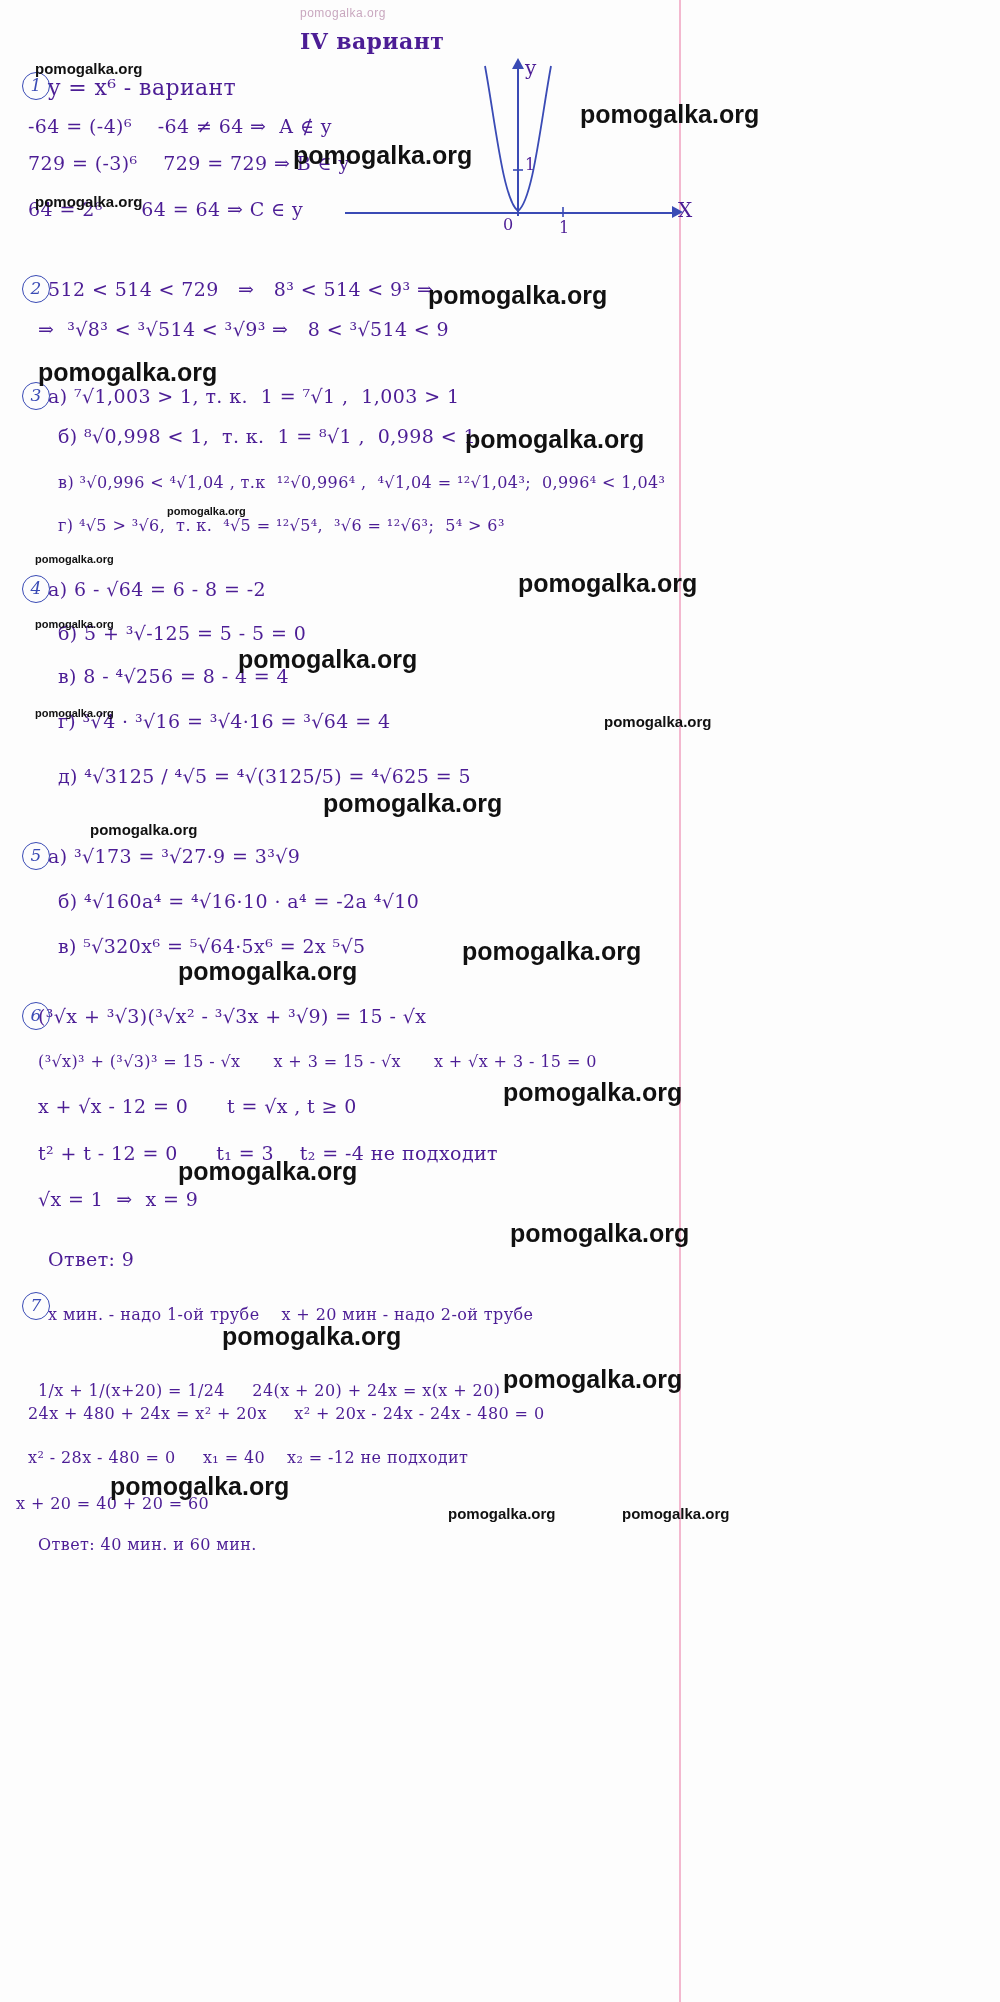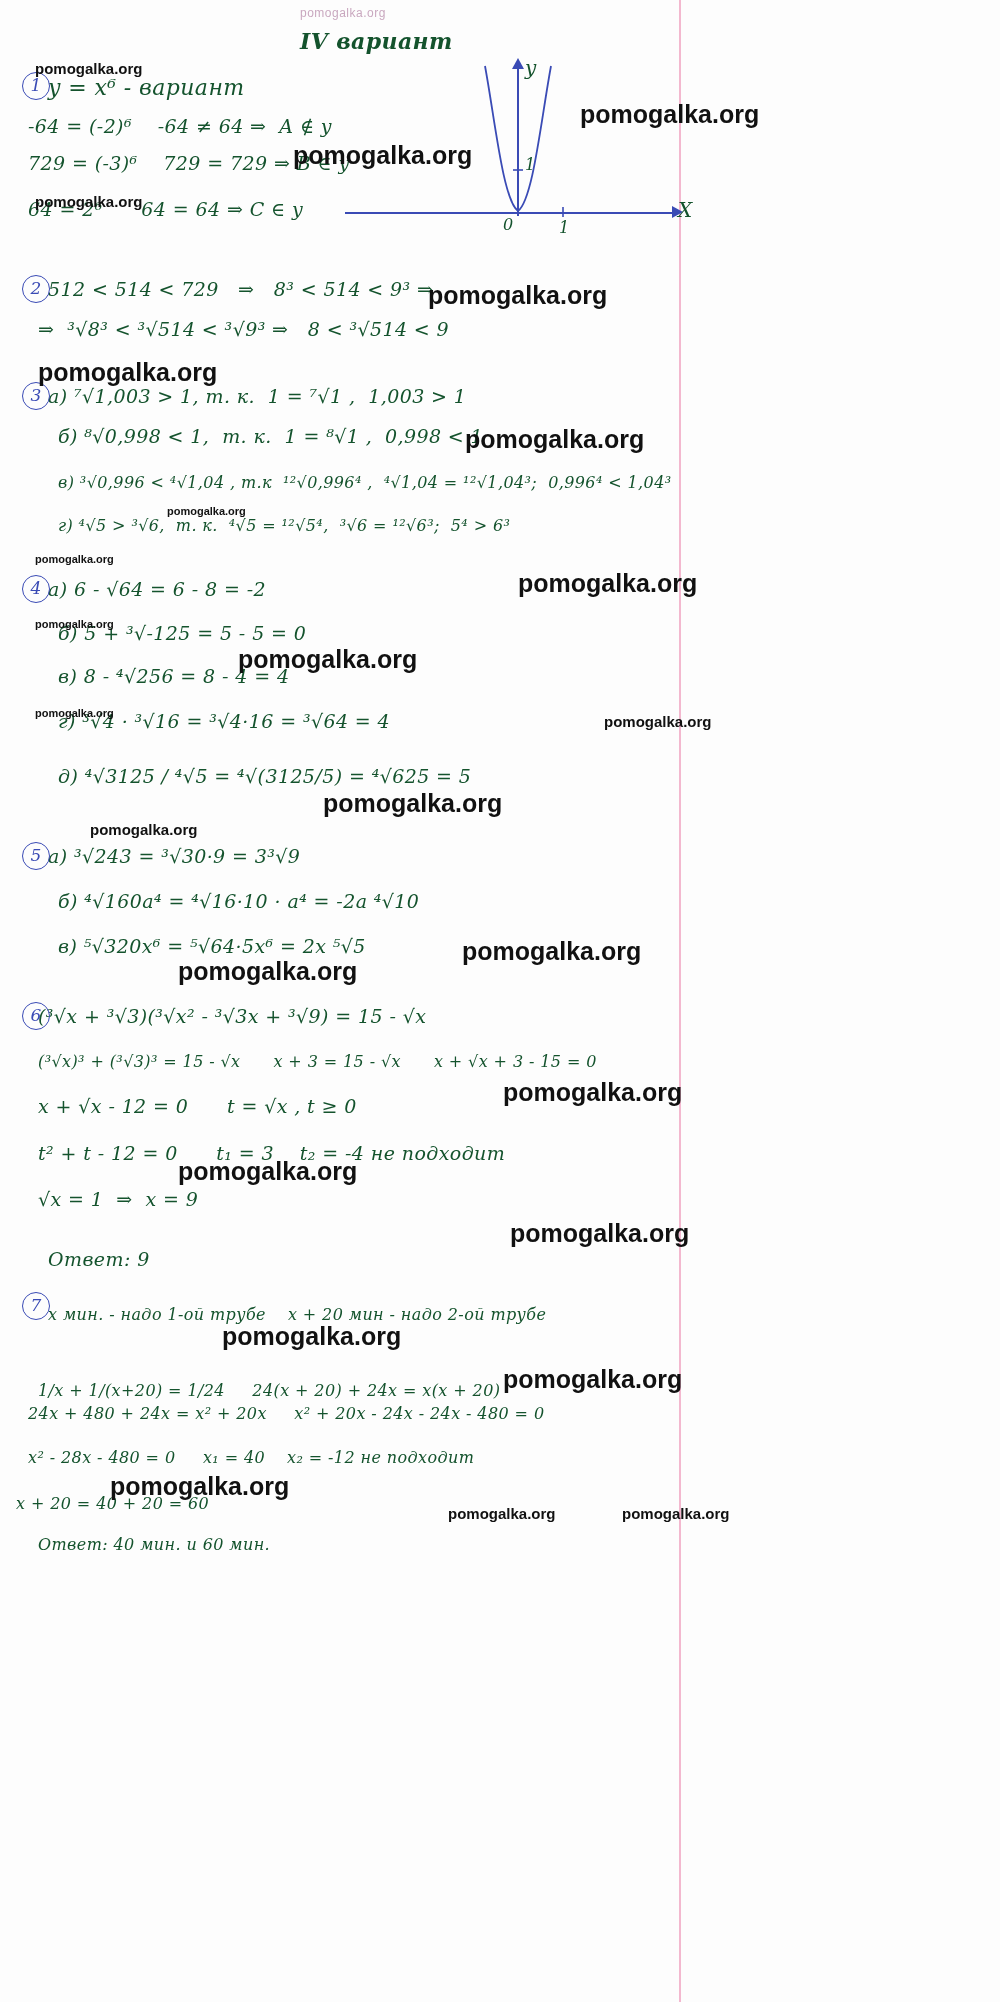--- a/index.html
+++ b/index.html
@@ -13,23 +13,22 @@
     position:absolute;left:0;top:0;width:1000px;height:2002px;
     background:#fdfdfd;
   }
   #margin-line{
     position:absolute;top:0;left:679px;width:2px;height:2002px;
     background:#f3b8cf;
   }
   
   .hw{
     position:absolute;
-    color:#14532d;
+    color:#4c1d95;
     font-family:"DejaVu Serif", serif;
-    font-style:italic;
     white-space:pre;
     letter-spacing:.4px;
     transform-origin:left top;
   }
   .hw.t{font-size:19px;}
   .hw.s{font-size:16px;}
   .hw.big{font-size:22px;}
   .num-circle{
     position:absolute;
     width:26px;height:26px;border:1.6px solid #3a4bb5;border-radius:50%;
@@ -75,35 +74,35 @@
     </svg>
     <div class="hw s" style="left:180px;top:95px;">1</div>
     <div class="hw s" style="left:214px;top:158px;">1</div>
     <div class="hw s" style="left:158px;top:155px;">0</div>
     <div class="hw s" style="left:333px;top:138px;font-size:20px;">X</div>
     <div class="hw s" style="left:180px;top:-4px;font-size:20px;">y</div>
   </div>
 
   <div id="solutions-layer">
       <div class="hw big" style="left: 48px; top: 75px;">y = x⁶ - вариант</div>
-      <div class="hw t" style="left: 28px; top: 115px;">-64 = (-2)⁶    -64 ≠ 64 ⇒  A ∉ y</div>
+      <div class="hw t" style="left: 28px; top: 115px;">-64 = (-4)⁶    -64 ≠ 64 ⇒  A ∉ y</div>
       <div class="hw t" style="left: 28px; top: 152px;">729 = (-3)⁶    729 = 729 ⇒ B ∈ y</div>
       <div class="hw t" style="left: 28px; top: 198px;">64 = 2⁶      64 = 64 ⇒ C ∈ y</div>
       <div class="hw t" style="left: 48px; top: 278px;">512 &lt; 514 &lt; 729   ⇒   8³ &lt; 514 &lt; 9³ ⇒</div>
       <div class="hw t" style="left: 38px; top: 318px;">⇒  ³√8³ &lt; ³√514 &lt; ³√9³ ⇒   8 &lt; ³√514 &lt; 9</div>
       <div class="hw t" style="left: 48px; top: 385px;">a) ⁷√1,003 &gt; 1, т. к.  1 = ⁷√1 ,  1,003 &gt; 1</div>
       <div class="hw t" style="left: 58px; top: 425px;">б) ⁸√0,998 &lt; 1,  т. к.  1 = ⁸√1 ,  0,998 &lt; 1</div>
       <div class="hw s" style="left: 58px; top: 473px;">в) ³√0,996 &lt; ⁴√1,04 , т.к  ¹²√0,996⁴ ,  ⁴√1,04 = ¹²√1,04³;  0,996⁴ &lt; 1,04³</div>
       <div class="hw s" style="left: 58px; top: 516px;">г) ⁴√5 &gt; ³√6,  т. к.  ⁴√5 = ¹²√5⁴,  ³√6 = ¹²√6³;  5⁴ &gt; 6³</div>
       <div class="hw t" style="left: 48px; top: 578px;">a) 6 - √64 = 6 - 8 = -2</div>
       <div class="hw t" style="left: 58px; top: 622px;">б) 5 + ³√-125 = 5 - 5 = 0</div>
       <div class="hw t" style="left: 58px; top: 665px;">в) 8 - ⁴√256 = 8 - 4 = 4</div>
       <div class="hw t" style="left: 58px; top: 710px;">г) ³√4 · ³√16 = ³√4·16 = ³√64 = 4</div>
       <div class="hw t" style="left: 58px; top: 765px;">д) ⁴√3125 / ⁴√5 = ⁴√(3125/5) = ⁴√625 = 5</div>
-      <div class="hw t" style="left: 48px; top: 845px;">a) ³√243 = ³√30·9 = 3³√9</div>
+      <div class="hw t" style="left: 48px; top: 845px;">a) ³√173 = ³√27·9 = 3³√9</div>
       <div class="hw t" style="left: 58px; top: 890px;">б) ⁴√160a⁴ = ⁴√16·10 · a⁴ = -2a ⁴√10</div>
       <div class="hw t" style="left: 58px; top: 935px;">в) ⁵√320x⁶ = ⁵√64·5x⁶ = 2x ⁵√5</div>
       <div class="hw t" style="left: 38px; top: 1005px;">(³√x + ³√3)(³√x² - ³√3x + ³√9) = 15 - √x</div>
       <div class="hw s" style="left: 38px; top: 1052px;">(³√x)³ + (³√3)³ = 15 - √x      x + 3 = 15 - √x      x + √x + 3 - 15 = 0</div>
       <div class="hw t" style="left: 38px; top: 1095px; text-align: center;">x + √x - 12 = 0      t = √x , t ≥ 0</div>
       <div class="hw t" style="left: 38px; top: 1142px;">t² + t - 12 = 0      t₁ = 3    t₂ = -4 не подходит</div>
       <div class="hw t" style="left: 38px; top: 1188px;">√x = 1  ⇒  x = 9</div>
       <div class="hw t" style="left: 48px; top: 1228px; margin-top: 20px;">Ответ: 9</div>
       <div class="hw s" style="left: 48px; top: 1295px; margin-top: 10px;">x мин. - надо 1-ой трубе    x + 20 мин - надо 2-ой трубе</div>
       <div class="hw s" style="left: 38px; top: 1340px; margin-top: 41px;">1/x + 1/(x+20) = 1/24     24(x + 20) + 24x = x(x + 20)</div>

